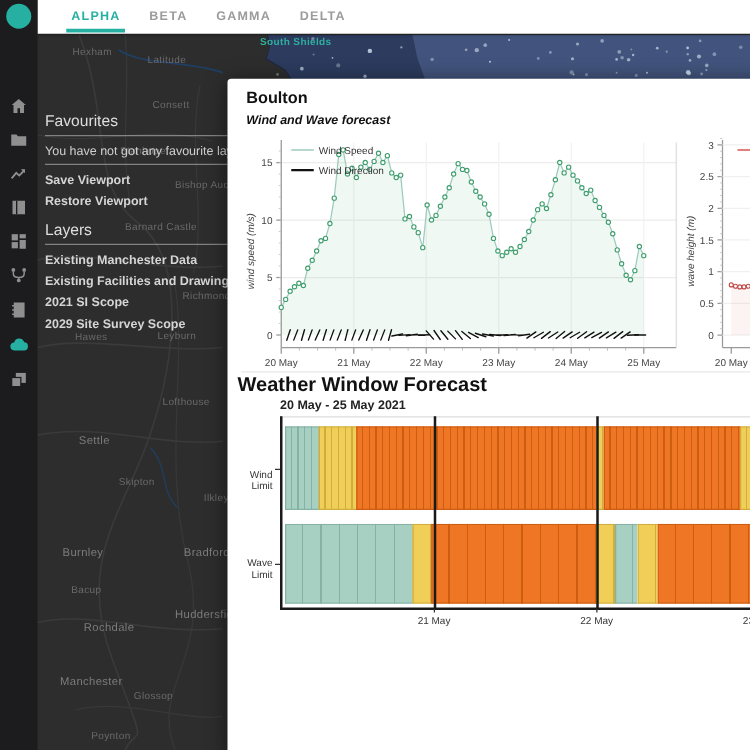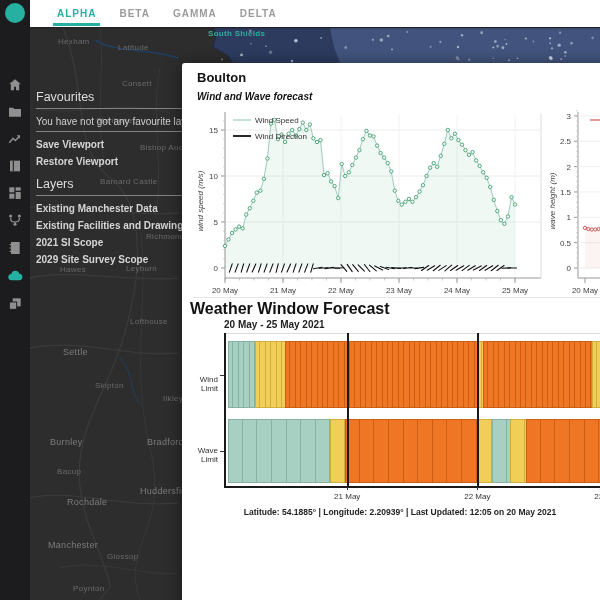--- a/index.html
+++ b/index.html
@@ -558,16 +558,15 @@
         <div class="gantt-row-label" style="left: 2px; top: 383px;">Wave Limit</div>
         <div style="position: absolute; left: 38px; top: 388px; width: 4px; height: 1px; background: rgb(51, 51, 51);"></div>
         <div class="axis-line" style="left: 165.24px; top: 270px; width: 1.5px; height: 154px;"></div>
         <div style="position: absolute; left: 165.24px; top: 424px; width: 1px; height: 3px; background: rgb(51, 51, 51);"></div>
         <div class="gantt-tick-label" style="left: 145.24px; top: 429px;">21 May</div>
         <div class="axis-line" style="left: 295.32px; top: 270px; width: 1.5px; height: 154px;"></div>
         <div style="position: absolute; left: 295.32px; top: 424px; width: 1px; height: 3px; background: rgb(51, 51, 51);"></div>
         <div class="gantt-tick-label" style="left: 275.32px; top: 429px;">22 May</div>
         <div class="gantt-tick-label" style="left: 405.4px; top: 429px;">23 May</div>
       </div>
-    <div id="gantt-footer">Latitude: 54.1885° | Longitude: 2.20939° | Last Updated: 12:05 on 20 May 2021</div>
   </div>
 
 </div>
 
 </body></html>

